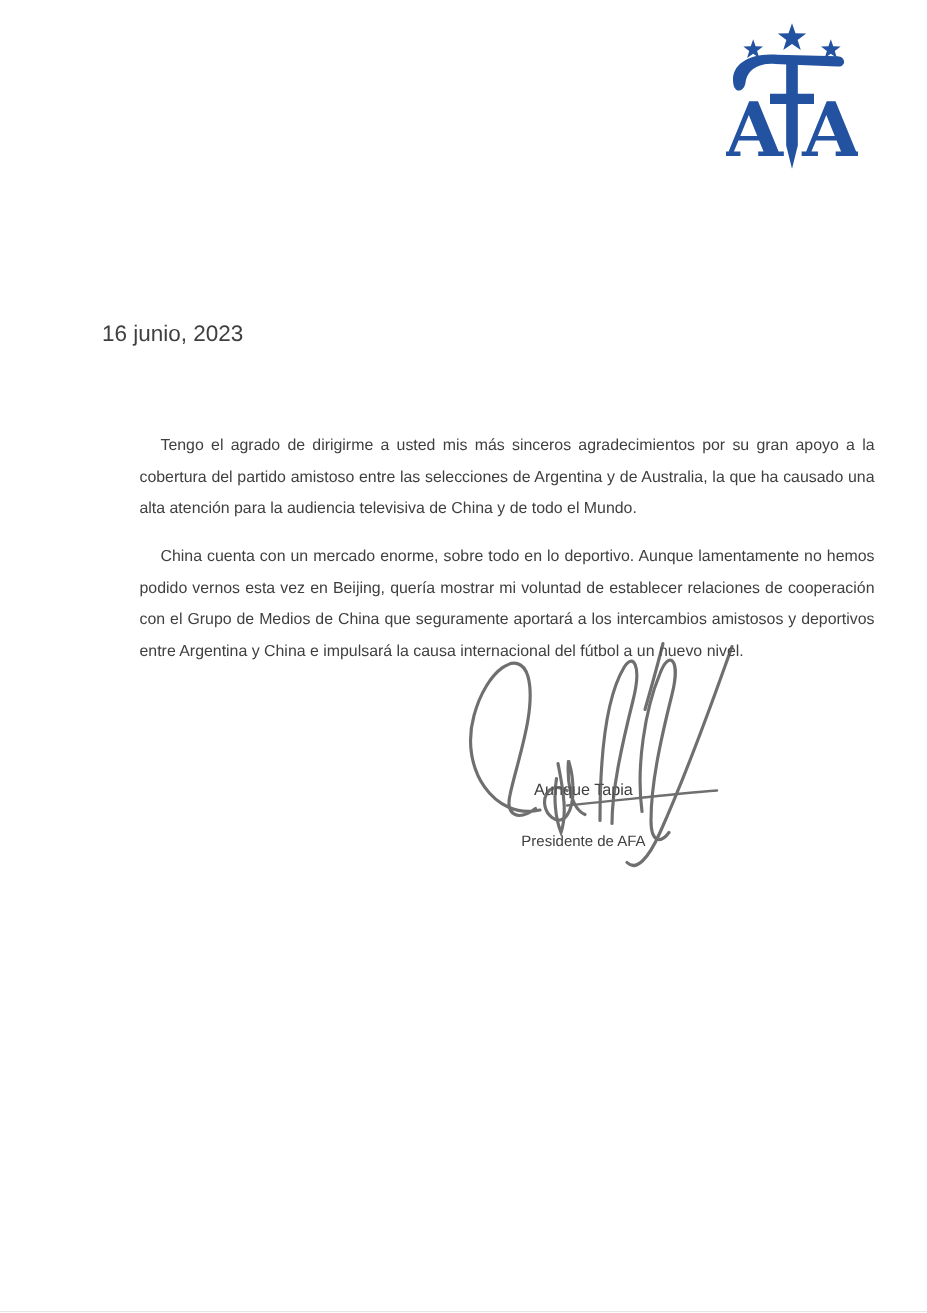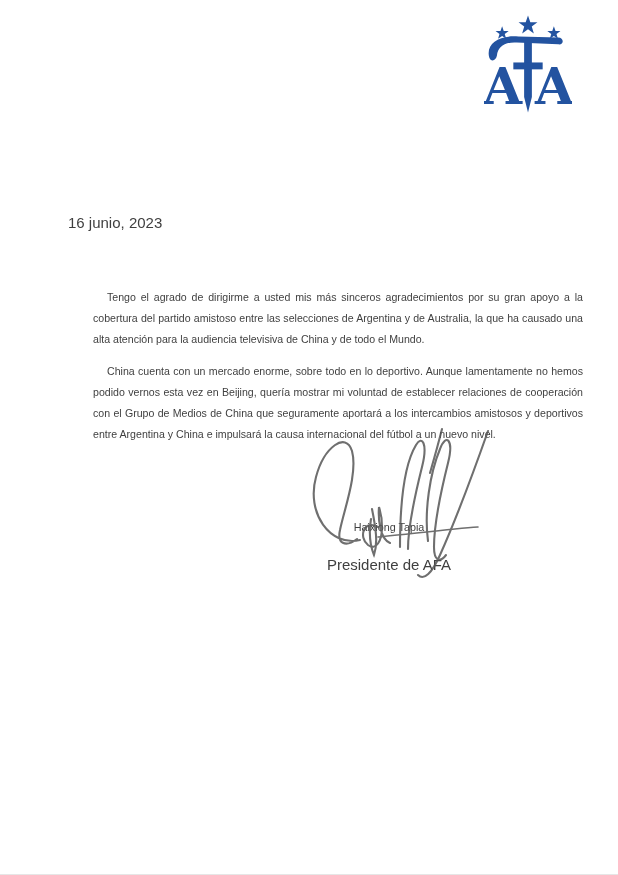--- a/index.html
+++ b/index.html
@@ -44,21 +44,21 @@
     top: 521px;
     text-align: center;
     font-size: 10.8px;
   }
   .sig-title {
     position: absolute;
     left: 308px;
     width: 162px;
     top: 556px;
     text-align: center;
-    font-size: 15px;
+    font-size: 10px;
   }
   .logo-svg { position: absolute; left: 484px; top: 13px; }
   .signature-svg { position: absolute; left: 300px; top: 415px; }
   .page-edge {
     position: absolute;
     left: 0; right: 0; bottom: 0;
     height: 1px;
     background: #e6e6e6;
   }
 </style>
@@ -83,21 +83,21 @@
     </g>
   </svg>
 
 
   <div class="line" style="top:215px;">16 junio, 2023</div>
 
 
   <p class="para" style="top:287px;">Tengo el agrado de dirigirme a usted mis más sinceros agradecimientos por su gran apoyo a la cobertura del partido amistoso entre las selecciones de Argentina y de Australia, la que ha causado una alta atención para la audiencia televisiva de China y de todo el Mundo.</p>
   <p class="para" style="top:361px;">China cuenta con un mercado enorme, sobre todo en lo deportivo. Aunque lamentamente no hemos podido vernos esta vez en Beijing, quería mostrar mi voluntad de establecer relaciones de cooperación con el Grupo de Medios de China que seguramente aportará a los intercambios amistosos y deportivos entre Argentina y China e impulsará la causa internacional del fútbol a un nuevo nivel.</p>
 
-  <div class="sig-name">Haixiong Tapia</div>
+  <div class="sig-name">Aunque Tapia</div>
   <div class="sig-title">Presidente de AFA</div>
 
   <svg class="signature-svg" width="195" height="170" viewBox="0 0 195 170" aria-hidden="true">
     <g fill="none" stroke="#565656" stroke-width="2.1" stroke-linecap="round" opacity="0.85">
       <path d="M60 125 C30 132 6 98 16 62 C24 32 46 16 52 36 C58 58 44 95 40 115 C37 128 45 133 57 124"></path>
       <path d="M78 112 C64 104 58 122 68 130 C76 136 82 126 82 112 C82 100 80 96 79 92 C78 104 80 124 90 128"></path>
       <path d="M100 132 C100 90 104 50 116 30 C122 20 128 28 122 52 C114 84 108 112 108 134"></path>
       <path d="M128 126 C124 96 130 58 140 34 C146 18 154 24 148 48 C140 80 134 108 134 132 C134 146 140 148 146 140"></path>
       <path d="M188 16 C176 50 158 100 140 140 C132 158 124 166 118 160"></path>
       <path d="M142 14 C138 30 134 44 130 58"></path>

